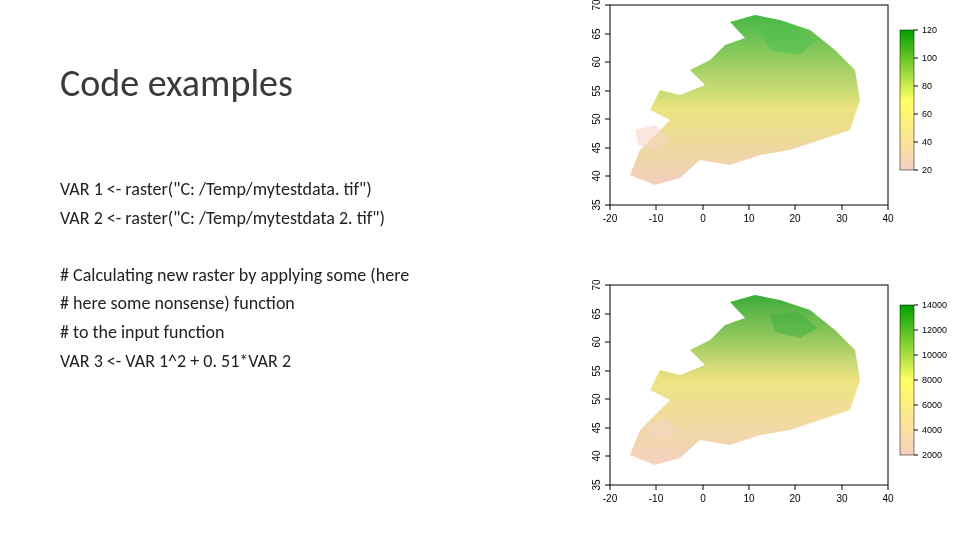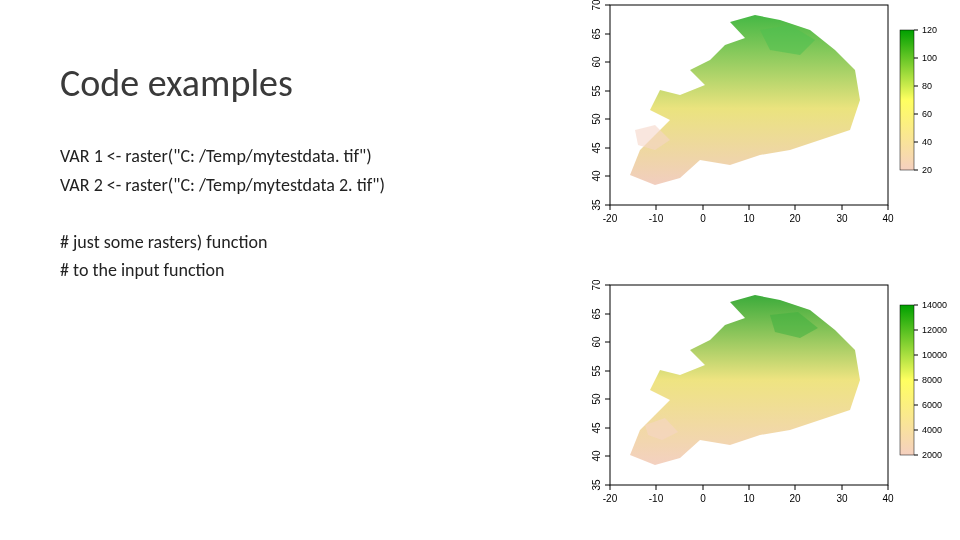--- a/index.html
+++ b/index.html
@@ -17,21 +17,21 @@
     height: 100%;
   }
   .left-col {
     width: 560px;
     padding: 60px 10px 0 60px;
   }
   .title {
     font-size: 38px;
     font-weight: 300;
     color: #3a3a3a;
-    margin-bottom: 36px;
+    margin-bottom: 69px;
   }
   .code-block p {
     font-size: 18px;
     color: #222;
     line-height: 1.6;
   }
   .spacer { height: 28px; }
   .right-col {
     width: 400px;
     position: relative;
@@ -58,22 +58,24 @@
 </head>
 <body>
 
 <div class="slide">
   <div class="left-col">
     <h1 class="title">Code examples</h1>
     <div class="code-block">
       <p>VAR 1 &lt;- raster("C: /Temp/mytestdata. tif")</p>
       <p>VAR 2 &lt;- raster("C: /Temp/mytestdata 2. tif")</p>
       <div class="spacer"></div>
-      <p># just some rasters) function</p>
+      <p># Calculating new raster by applying some (here</p>
+      <p># here some nonsense) function</p>
       <p># to the input function</p>
+      <p>VAR 3 &lt;- VAR 1^2 + 0. 51*VAR 2</p>
     </div>
   </div>
 
   <div class="right-col">
 
     <div class="plot plot-top">
       <svg width="400" height="240" viewBox="0 0 400 240">
 
         <rect x="50" y="5" width="278" height="200" fill="none" stroke="#000" stroke-width="1"></rect>
 

